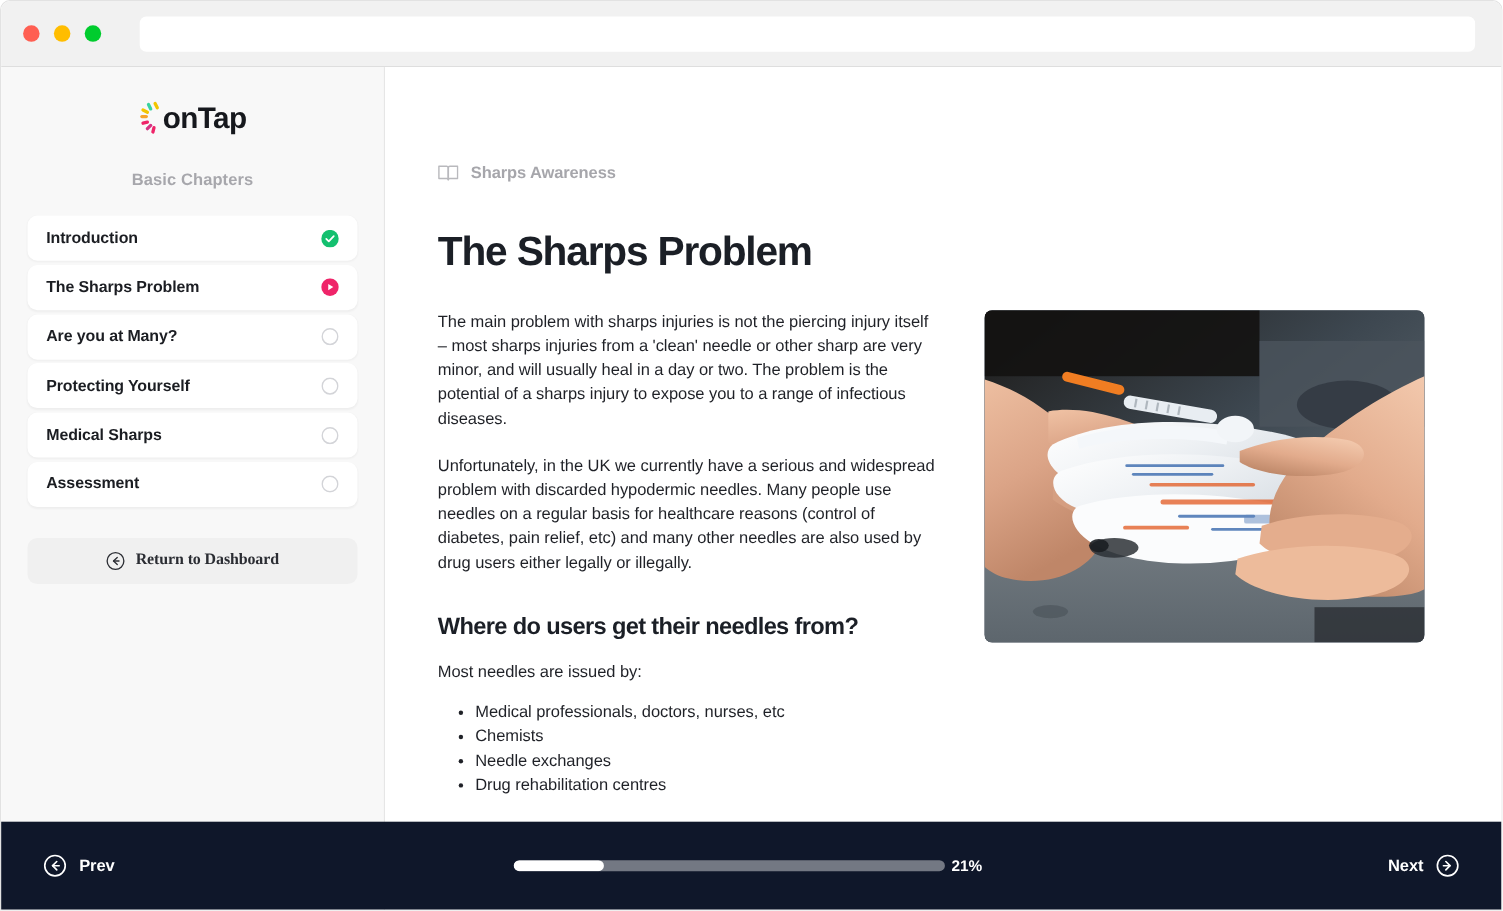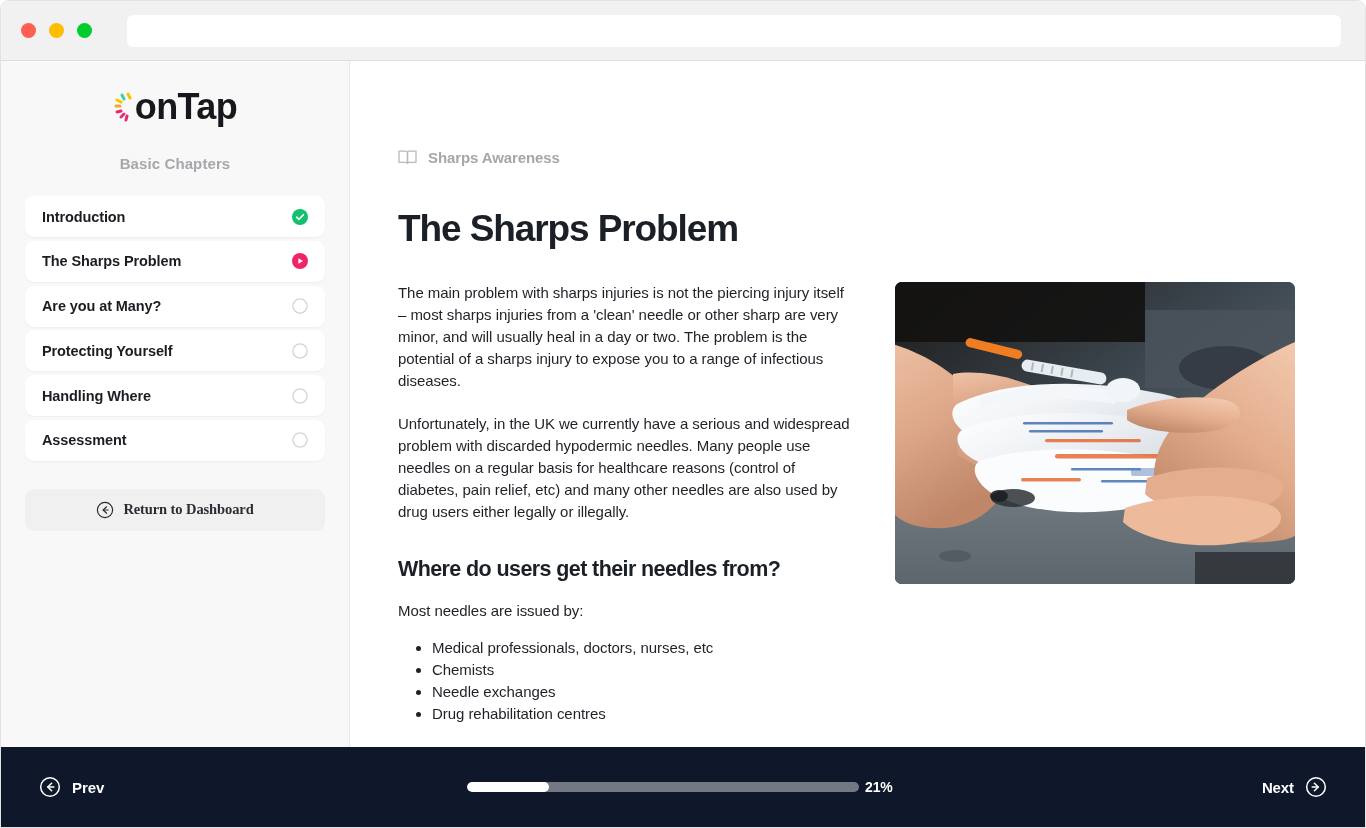--- a/index.html
+++ b/index.html
@@ -71,21 +71,21 @@
     display: flex;
     justify-content: center;
     align-items: center;
     height: 88px;
     padding-top: 4px;
   }
   .logo-wrap { display: flex; align-items: center; gap: 1px; }
   .logo-mark { width: 22px; height: 34px; display: block; }
   .logo-text {
     font-family: "Liberation Sans", sans-serif;
-    font-size: 36px;
+    font-size: 27px;
     font-weight: bold;
     color: #16181d;
     letter-spacing: -0.6px;
     line-height: 1;
     margin-left: -1px;
   }
 
   #chapters-label {
     text-align: center;
     color: #a7a7ac;
@@ -318,21 +318,21 @@
               <circle cx="8" cy="8" r="7.1" fill="none" stroke="#d3d4d8" stroke-width="1.3"></circle>
             </svg>
           </div>
           <div class="chapter">
             <span class="chapter-label">Protecting Yourself</span>
             <svg class="status" viewBox="0 0 16 16">
               <circle cx="8" cy="8" r="7.1" fill="none" stroke="#d3d4d8" stroke-width="1.3"></circle>
             </svg>
           </div>
           <div class="chapter">
-            <span class="chapter-label">Handling Where</span>
+            <span class="chapter-label">Medical Sharps</span>
             <svg class="status" viewBox="0 0 16 16">
               <circle cx="8" cy="8" r="7.1" fill="none" stroke="#d3d4d8" stroke-width="1.3"></circle>
             </svg>
           </div>
           <div class="chapter">
             <span class="chapter-label">Assessment</span>
             <svg class="status" viewBox="0 0 16 16">
               <circle cx="8" cy="8" r="7.1" fill="none" stroke="#d3d4d8" stroke-width="1.3"></circle>
             </svg>
           </div>

